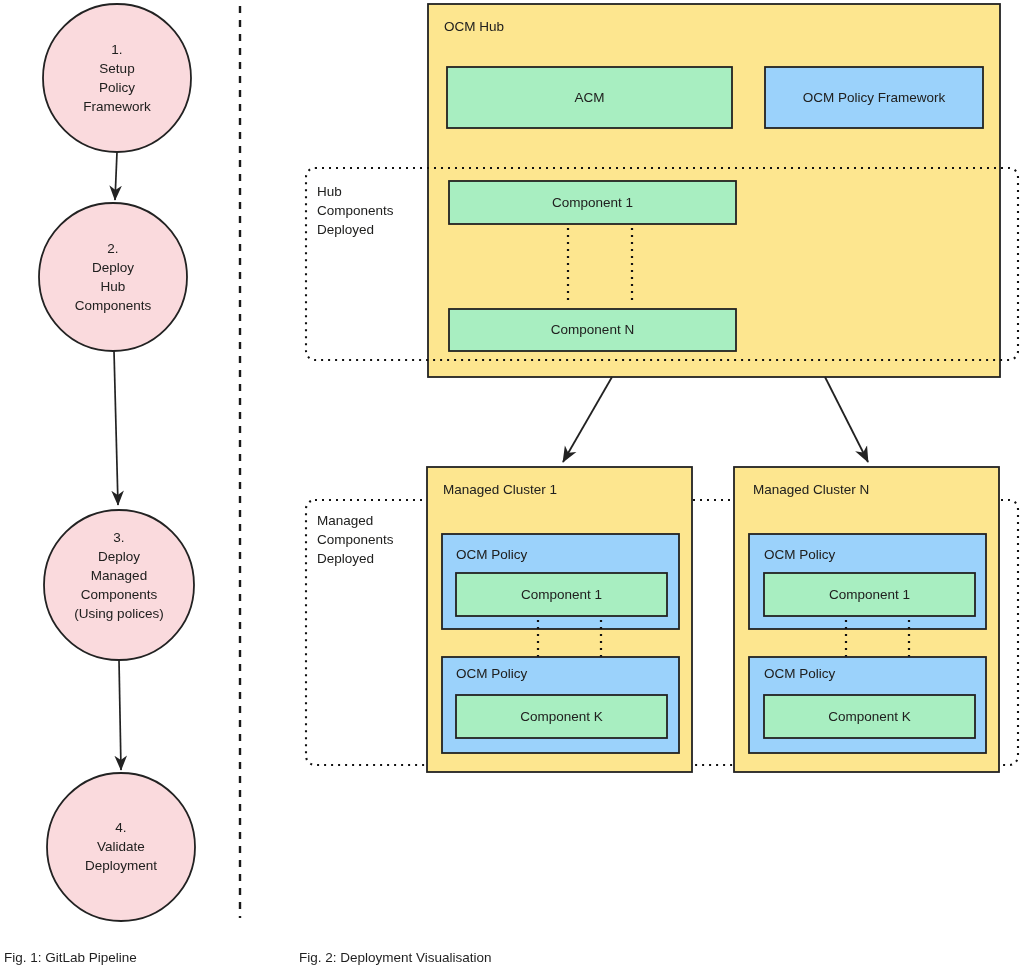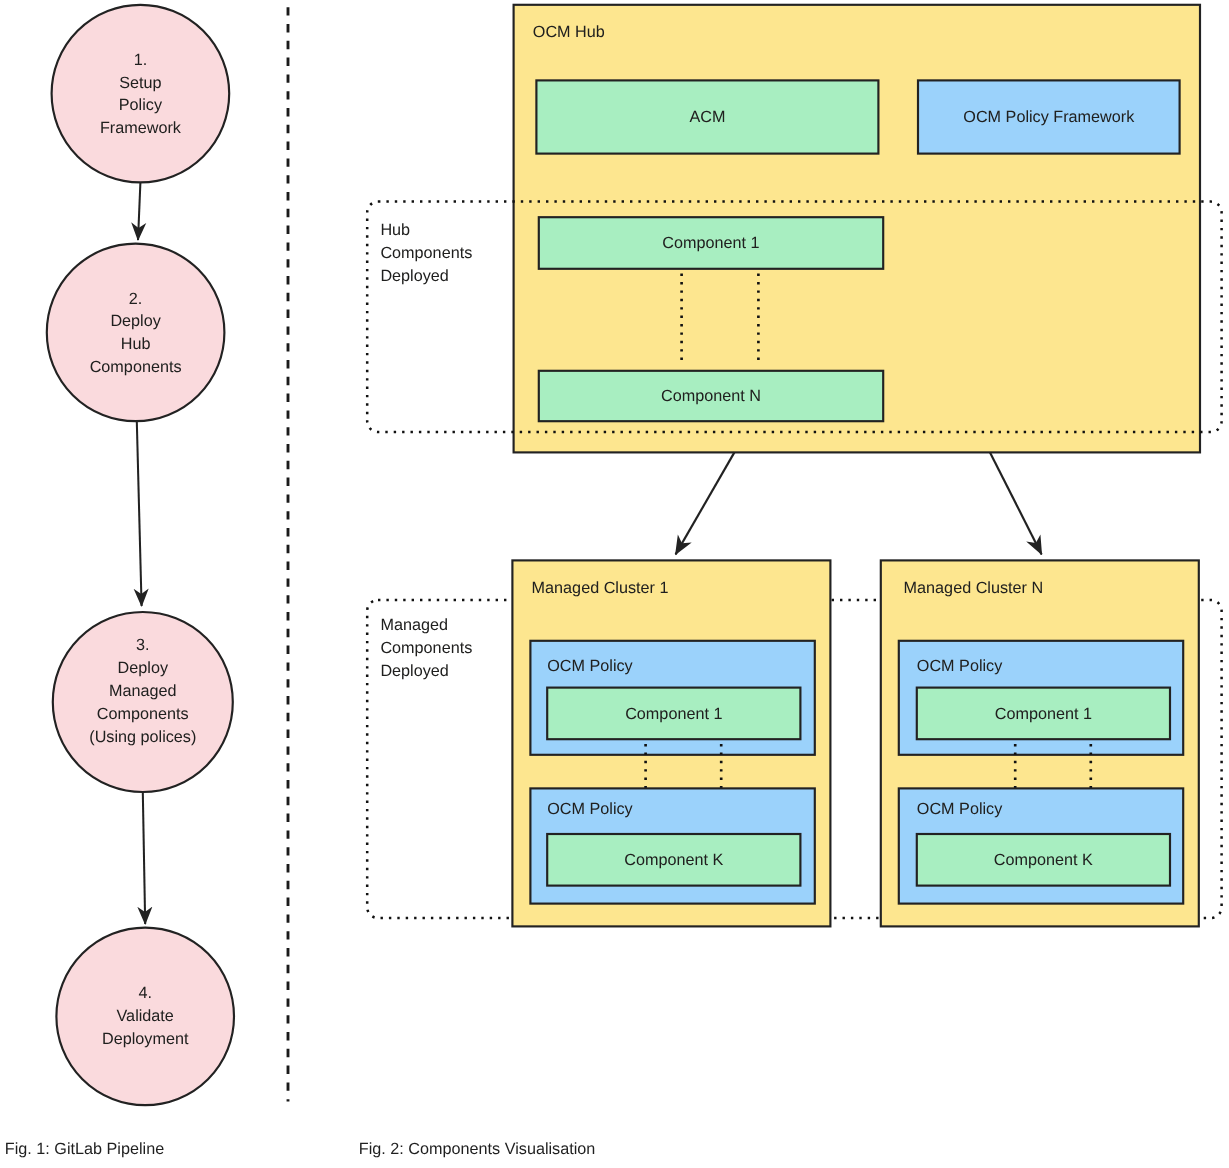--- a/index.html
+++ b/index.html
@@ -155,15 +155,15 @@
       <g>
         <rect x="749" y="657" width="237" height="96" fill="#9bd2fb" stroke="#222222" stroke-width="1.8"></rect>
         <text class="box-label" x="764" y="678">OCM Policy</text>
         <rect x="764" y="695" width="211" height="43" fill="#a8eec1" stroke="#222222" stroke-width="1.8"></rect>
         <text class="box-label-c" x="869.5" y="721">Component K</text>
       </g>
     </g>
   </svg>
 
   <div class="caption" style="left:4px;top:950px;">Fig. 1: GitLab Pipeline</div>
-  <div class="caption" style="left:299px;top:950px;">Fig. 2: Components Visualisation</div>
+  <div class="caption" style="left:299px;top:950px;">Fig. 2: Deployment Visualisation</div>
 
 </div>
 
 </body></html>

